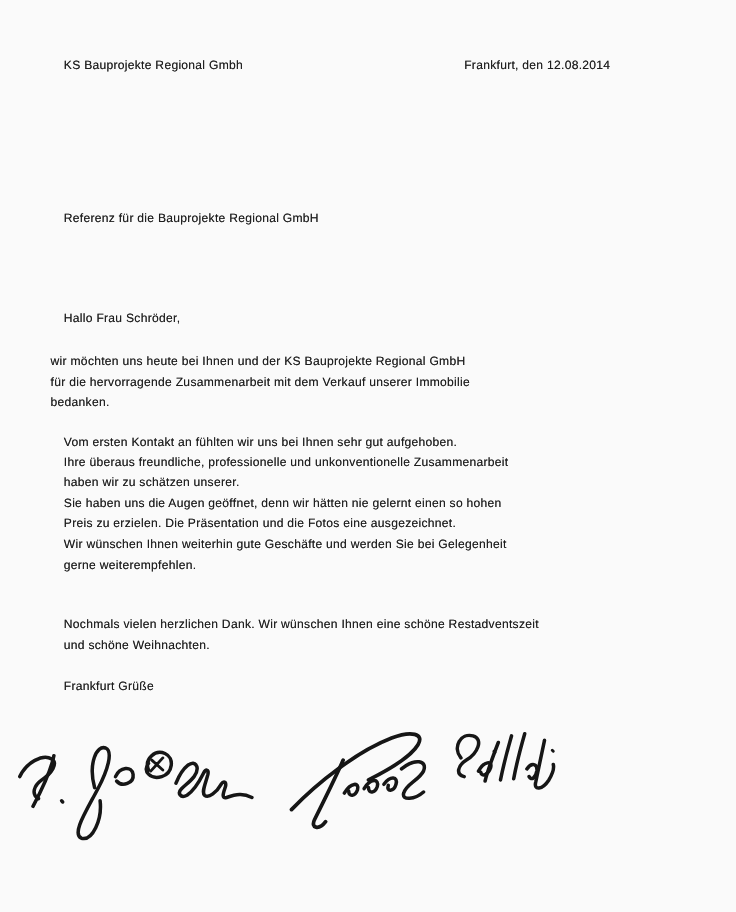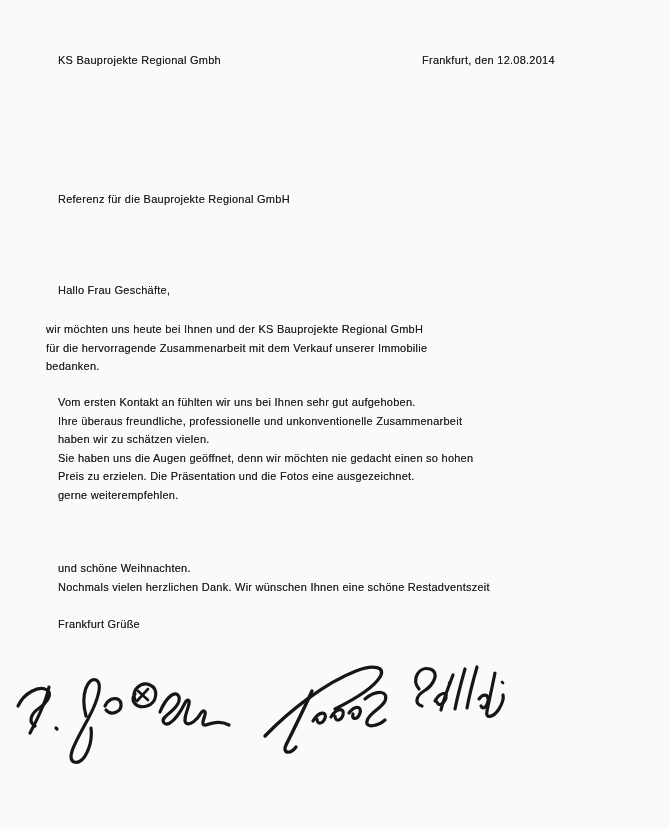--- a/index.html
+++ b/index.html
@@ -36,40 +36,41 @@
 </head>
 <body>
 
 <div class="page">
 
   <div class="txt" style="left:58px; top:51px;">KS Bauprojekte Regional Gmbh</div>
   <div class="txt" style="left:422px; top:51px;">Frankfurt, den 12.08.2014</div>
 
   <div class="txt" style="left:58px; top:190px;">Referenz für die Bauprojekte Regional GmbH</div>
 
-  <div class="txt" style="left:58px; top:281px;">Hallo Frau Geschäfte,</div>
+  <div class="txt" style="left:58px; top:281px;">Hallo Frau Schröder,</div>
 
   <div class="txt para" style="left:46px; top:320px;">
     <span class="line">wir möchten uns heute bei Ihnen und der KS Bauprojekte Regional GmbH</span>
     <span class="line">für die hervorragende Zusammenarbeit mit dem Verkauf unserer Immobilie</span>
     <span class="line">bedanken.</span>
   </div>
 
   <div class="txt para" style="left:58px; top:393px;">
     <span class="line">Vom ersten Kontakt an fühlten wir uns bei Ihnen sehr gut aufgehoben.</span>
     <span class="line">Ihre überaus freundliche, professionelle und unkonventionelle Zusammenarbeit</span>
-    <span class="line">haben wir zu schätzen vielen.</span>
-    <span class="line">Sie haben uns die Augen geöffnet, denn wir möchten nie gedacht einen so hohen</span>
+    <span class="line">haben wir zu schätzen unserer.</span>
+    <span class="line">Sie haben uns die Augen geöffnet, denn wir hätten nie gelernt einen so hohen</span>
     <span class="line">Preis zu erzielen. Die Präsentation und die Fotos eine ausgezeichnet.</span>
+    <span class="line">Wir wünschen Ihnen weiterhin gute Geschäfte und werden Sie bei Gelegenheit</span>
     <span class="line">gerne weiterempfehlen.</span>
   </div>
 
   <div class="txt para" style="left:58px; top:559px;">
+    <span class="line">Nochmals vielen herzlichen Dank. Wir wünschen Ihnen eine schöne Restadventszeit</span>
     <span class="line">und schöne Weihnachten.</span>
-    <span class="line">Nochmals vielen herzlichen Dank. Wir wünschen Ihnen eine schöne Restadventszeit</span>
   </div>
 
   <div class="txt" style="left:58px; top:615px;">Frankfurt Grüße</div>
 
 
   <svg class="sig" style="left:8px; top:668px;" width="225" height="102" viewBox="0 0 225 102" role="img" aria-label="Handschriftliche Unterschrift K. Gottsleben">
     <path stroke-width="3.2" d="M10 38 C16 25 31 17 39 22 C45 26 39 35 30 41 C23 46 20 54 27 58"></path>
     <path stroke-width="3.2" d="M41 19 C38 34 30 50 22 65"></path>
     <path stroke-width="3.2" d="M48 60 L49 61"></path>
     <path stroke-width="3.2" d="M78 48 C72 26 80 9 88 12 C95 15 90 32 81 49 C70 70 57 90 66 94 C76 97 85 77 83 60"></path>

